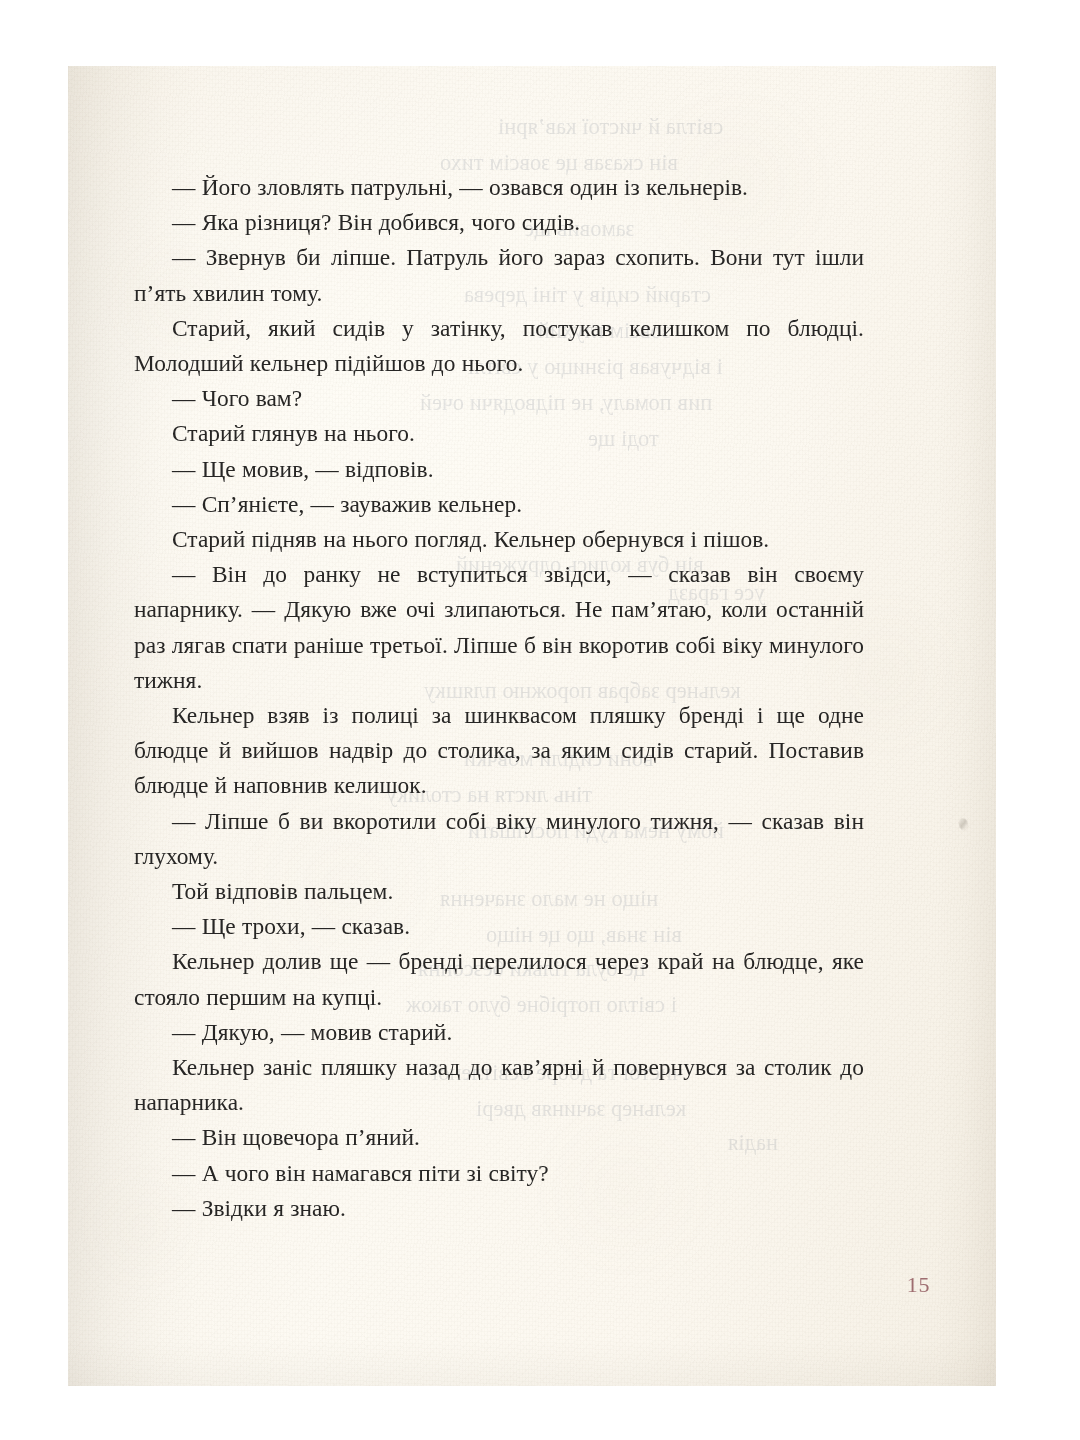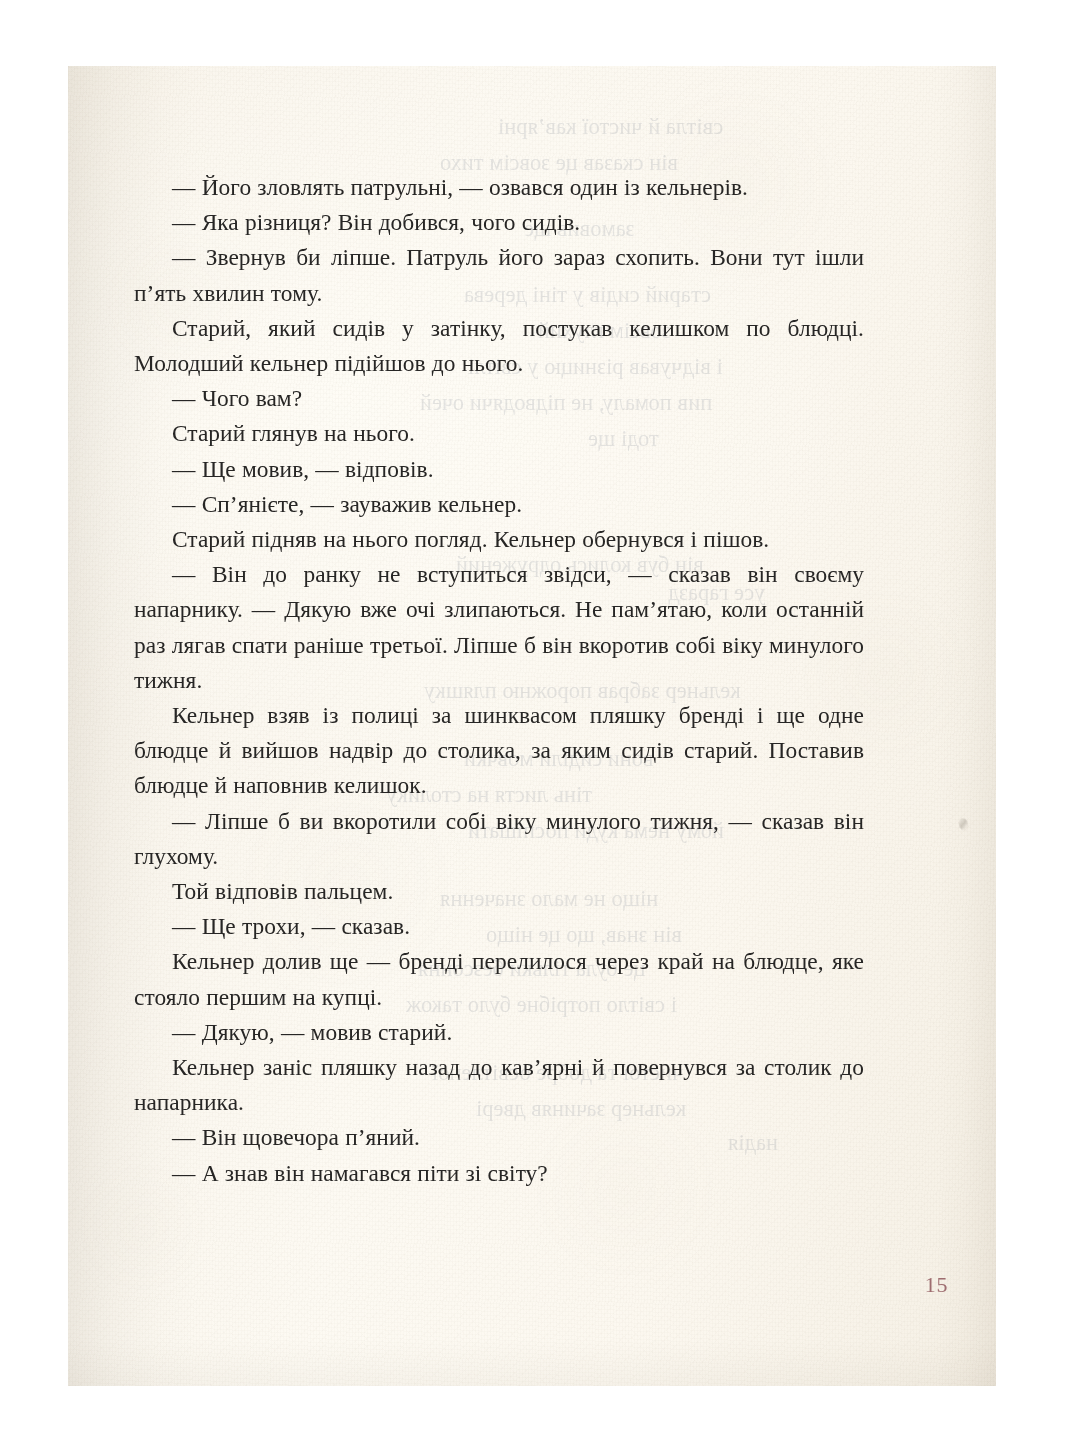--- a/index.html
+++ b/index.html
@@ -114,21 +114,21 @@
     text-justify: inter-word;
     letter-spacing: 0.05px;
     word-spacing: 0.3px;
     text-indent: 38px;
     -webkit-font-smoothing: antialiased;
   }
 
   
   #folio {
     position: absolute;
-    right: 48px;
+    right: 66px;
     bottom: 88px;
     font-size: 22px;
     color: #9e6d70;
     letter-spacing: 0.6px;
     margin-top: 40px;
   }
 
   
   #paper-speck {
     position: absolute;
@@ -193,18 +193,19 @@
       <p class="para">Старий підняв на нього погляд. Кельнер обернувся і пішов.</p>
       <p class="para">— Він до ранку не вступиться звідси, — сказав він своєму напарнику. — Дякую вже очі злипаються. Не пам’ятаю, коли останній раз лягав спати раніше третьої. Ліпше б він вкоротив собі віку минулого тижня.</p>
       <p class="para">Кельнер взяв із полиці за шинквасом пляшку бренді і ще одне блюдце й вийшов надвір до столика, за яким сидів старий. Поставив блюдце й наповнив келишок.</p>
       <p class="para">— Ліпше б ви вкоротили собі віку минулого тижня, — сказав він глухому.</p>
       <p class="para">Той відповів пальцем.</p>
       <p class="para">— Ще трохи, — сказав.</p>
       <p class="para">Кельнер долив ще — бренді перелилося через край на блюдце, яке стояло першим на купці.</p>
       <p class="para">— Дякую, — мовив старий.</p>
       <p class="para">Кельнер заніс пляшку назад до кав’ярні й повернувся за столик до напарника.</p>
       <p class="para">— Він щовечора п’яний.</p>
-      <p class="para">— А знав він намагався піти зі світу?</p>
+      <p class="para">— А чого він намагався піти зі світу?</p>
+      <p class="para">— Звідки я знаю.</p>
     </div>
 
   <div id="folio">15</div>
 
 </div>
 
 </body></html>

